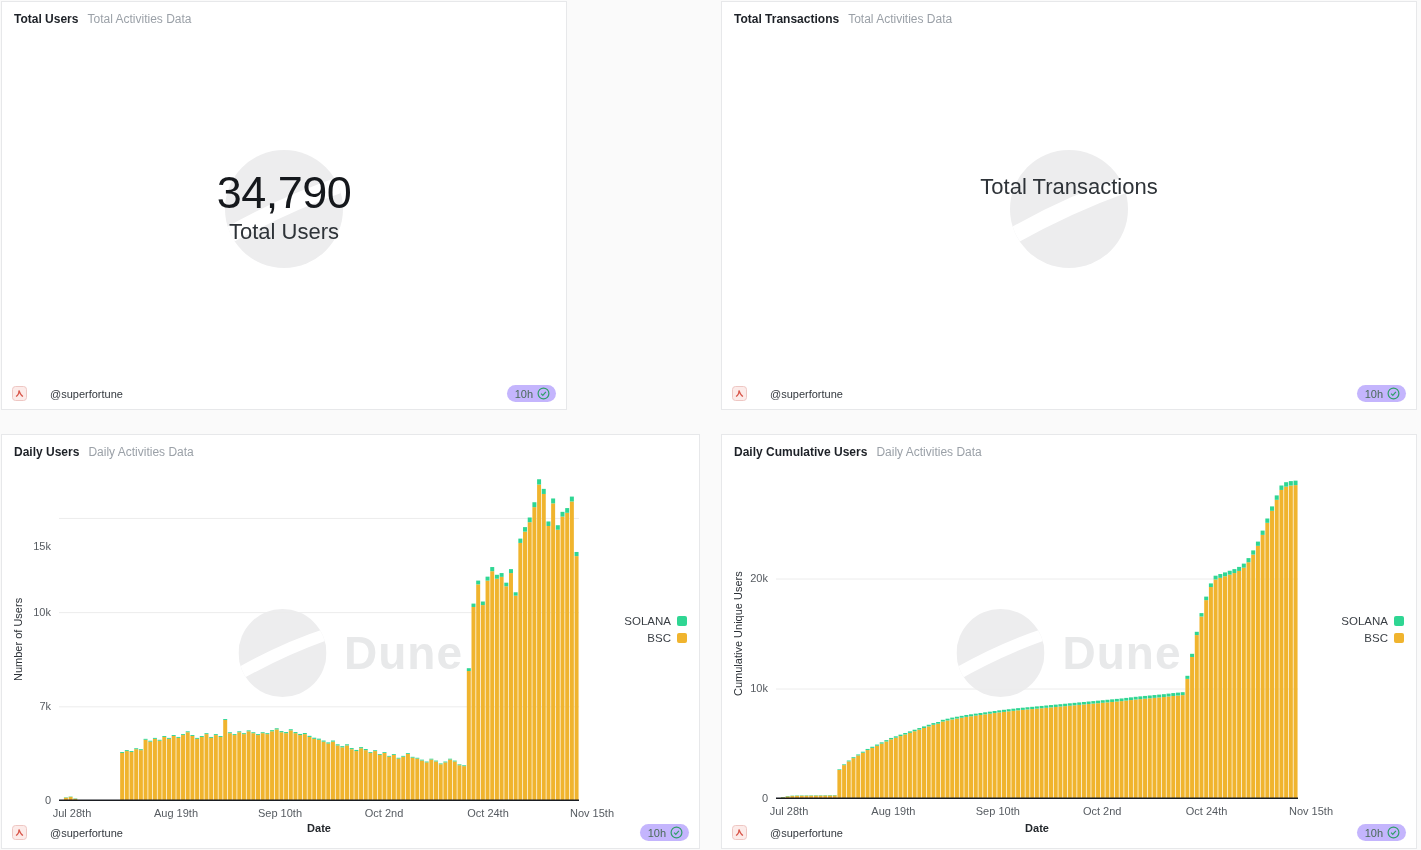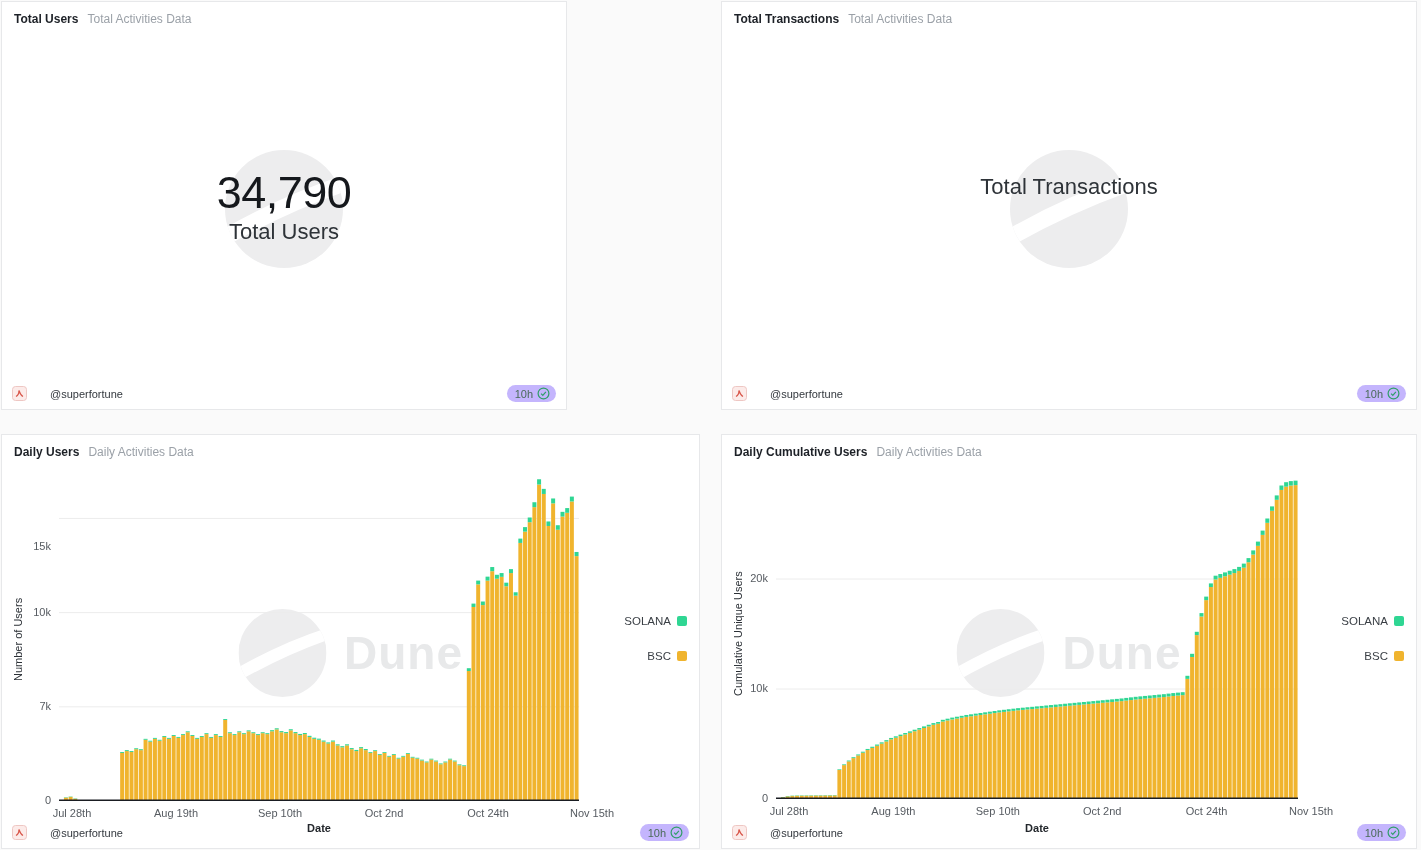--- a/index.html
+++ b/index.html
@@ -35,21 +35,21 @@
   #p3 .yaxis-label { left:10px; top:42px; height:324px; }
   #p4 .yaxis-label { left:10px; top:34px; height:330px; }
 
   .xaxis-label { position:absolute; font-size:11px; font-weight:700; color:#23272c; text-align:center; }
   #p3 .xaxis-label { left:57px; top:387px; width:520px; }
   #p4 .xaxis-label { left:54px; top:387px; width:522px; }
 
   .ytick { position:absolute; font-size:11px; color:#565b61; z-index:1; }
   .xtick { position:absolute; font-size:11px; color:#565b61; transform:translateX(-50%); white-space:nowrap; z-index:1;margin-left:13px; }
 
-  .legend { position:absolute; right:12px; top:180px; display:flex; flex-direction:column; gap:23px; align-items:flex-end; z-index:2; }
+  .legend { position:absolute; right:12px; top:180px; display:flex; flex-direction:column; gap:5px; align-items:flex-end; z-index:2; }
   .legend-item { display:flex; align-items:center; gap:6px; cursor:pointer; }
   .legend-label { font-size:11.5px; color:#3a3f45; }
   .legend-swatch { width:10px; height:10px; border-radius:2px; display:inline-block; }
 
   .panel-footer { position:absolute; left:10px; right:10px; bottom:7px; display:flex;
     justify-content:space-between; align-items:center; z-index:2; }
   .author { display:flex; align-items:center; gap:23px; cursor:pointer; }
   .author .handle { font-size:11px; color:#33383e; }
   .badge { display:inline-flex; align-items:center; gap:4px; background:#c4b5fd;
     border-radius:12px; padding:2px 6px 2px 8px; cursor:pointer; }

